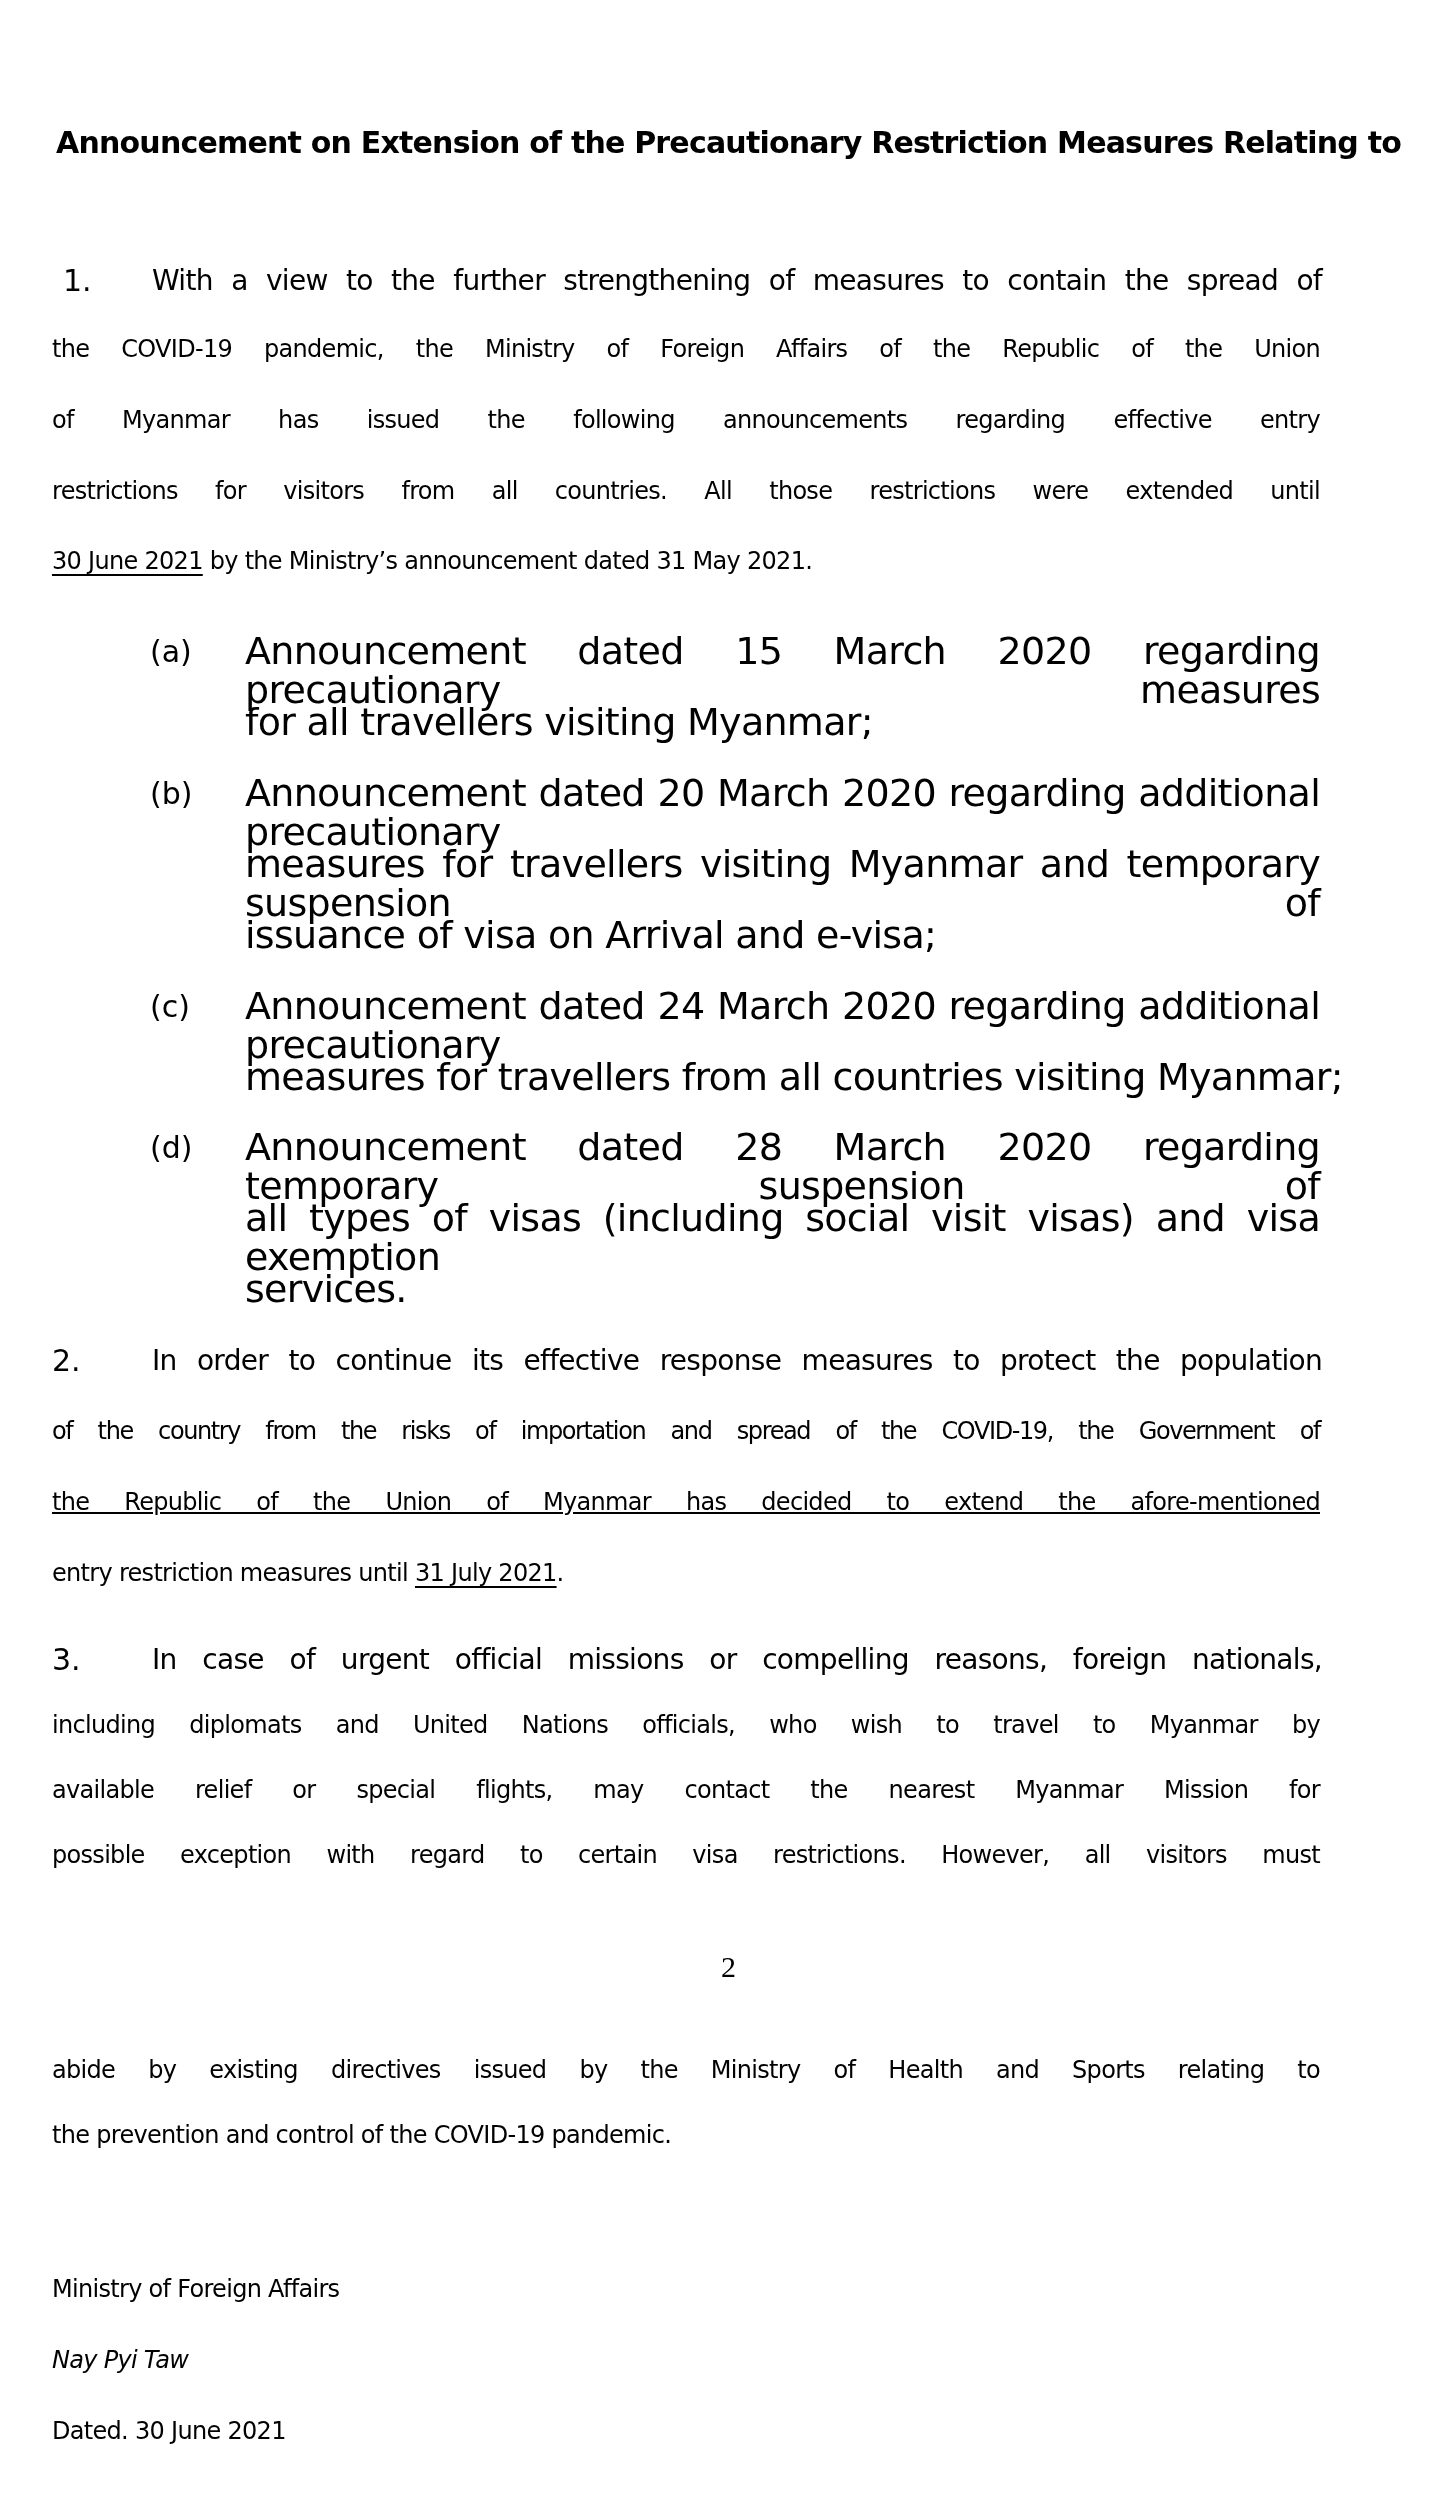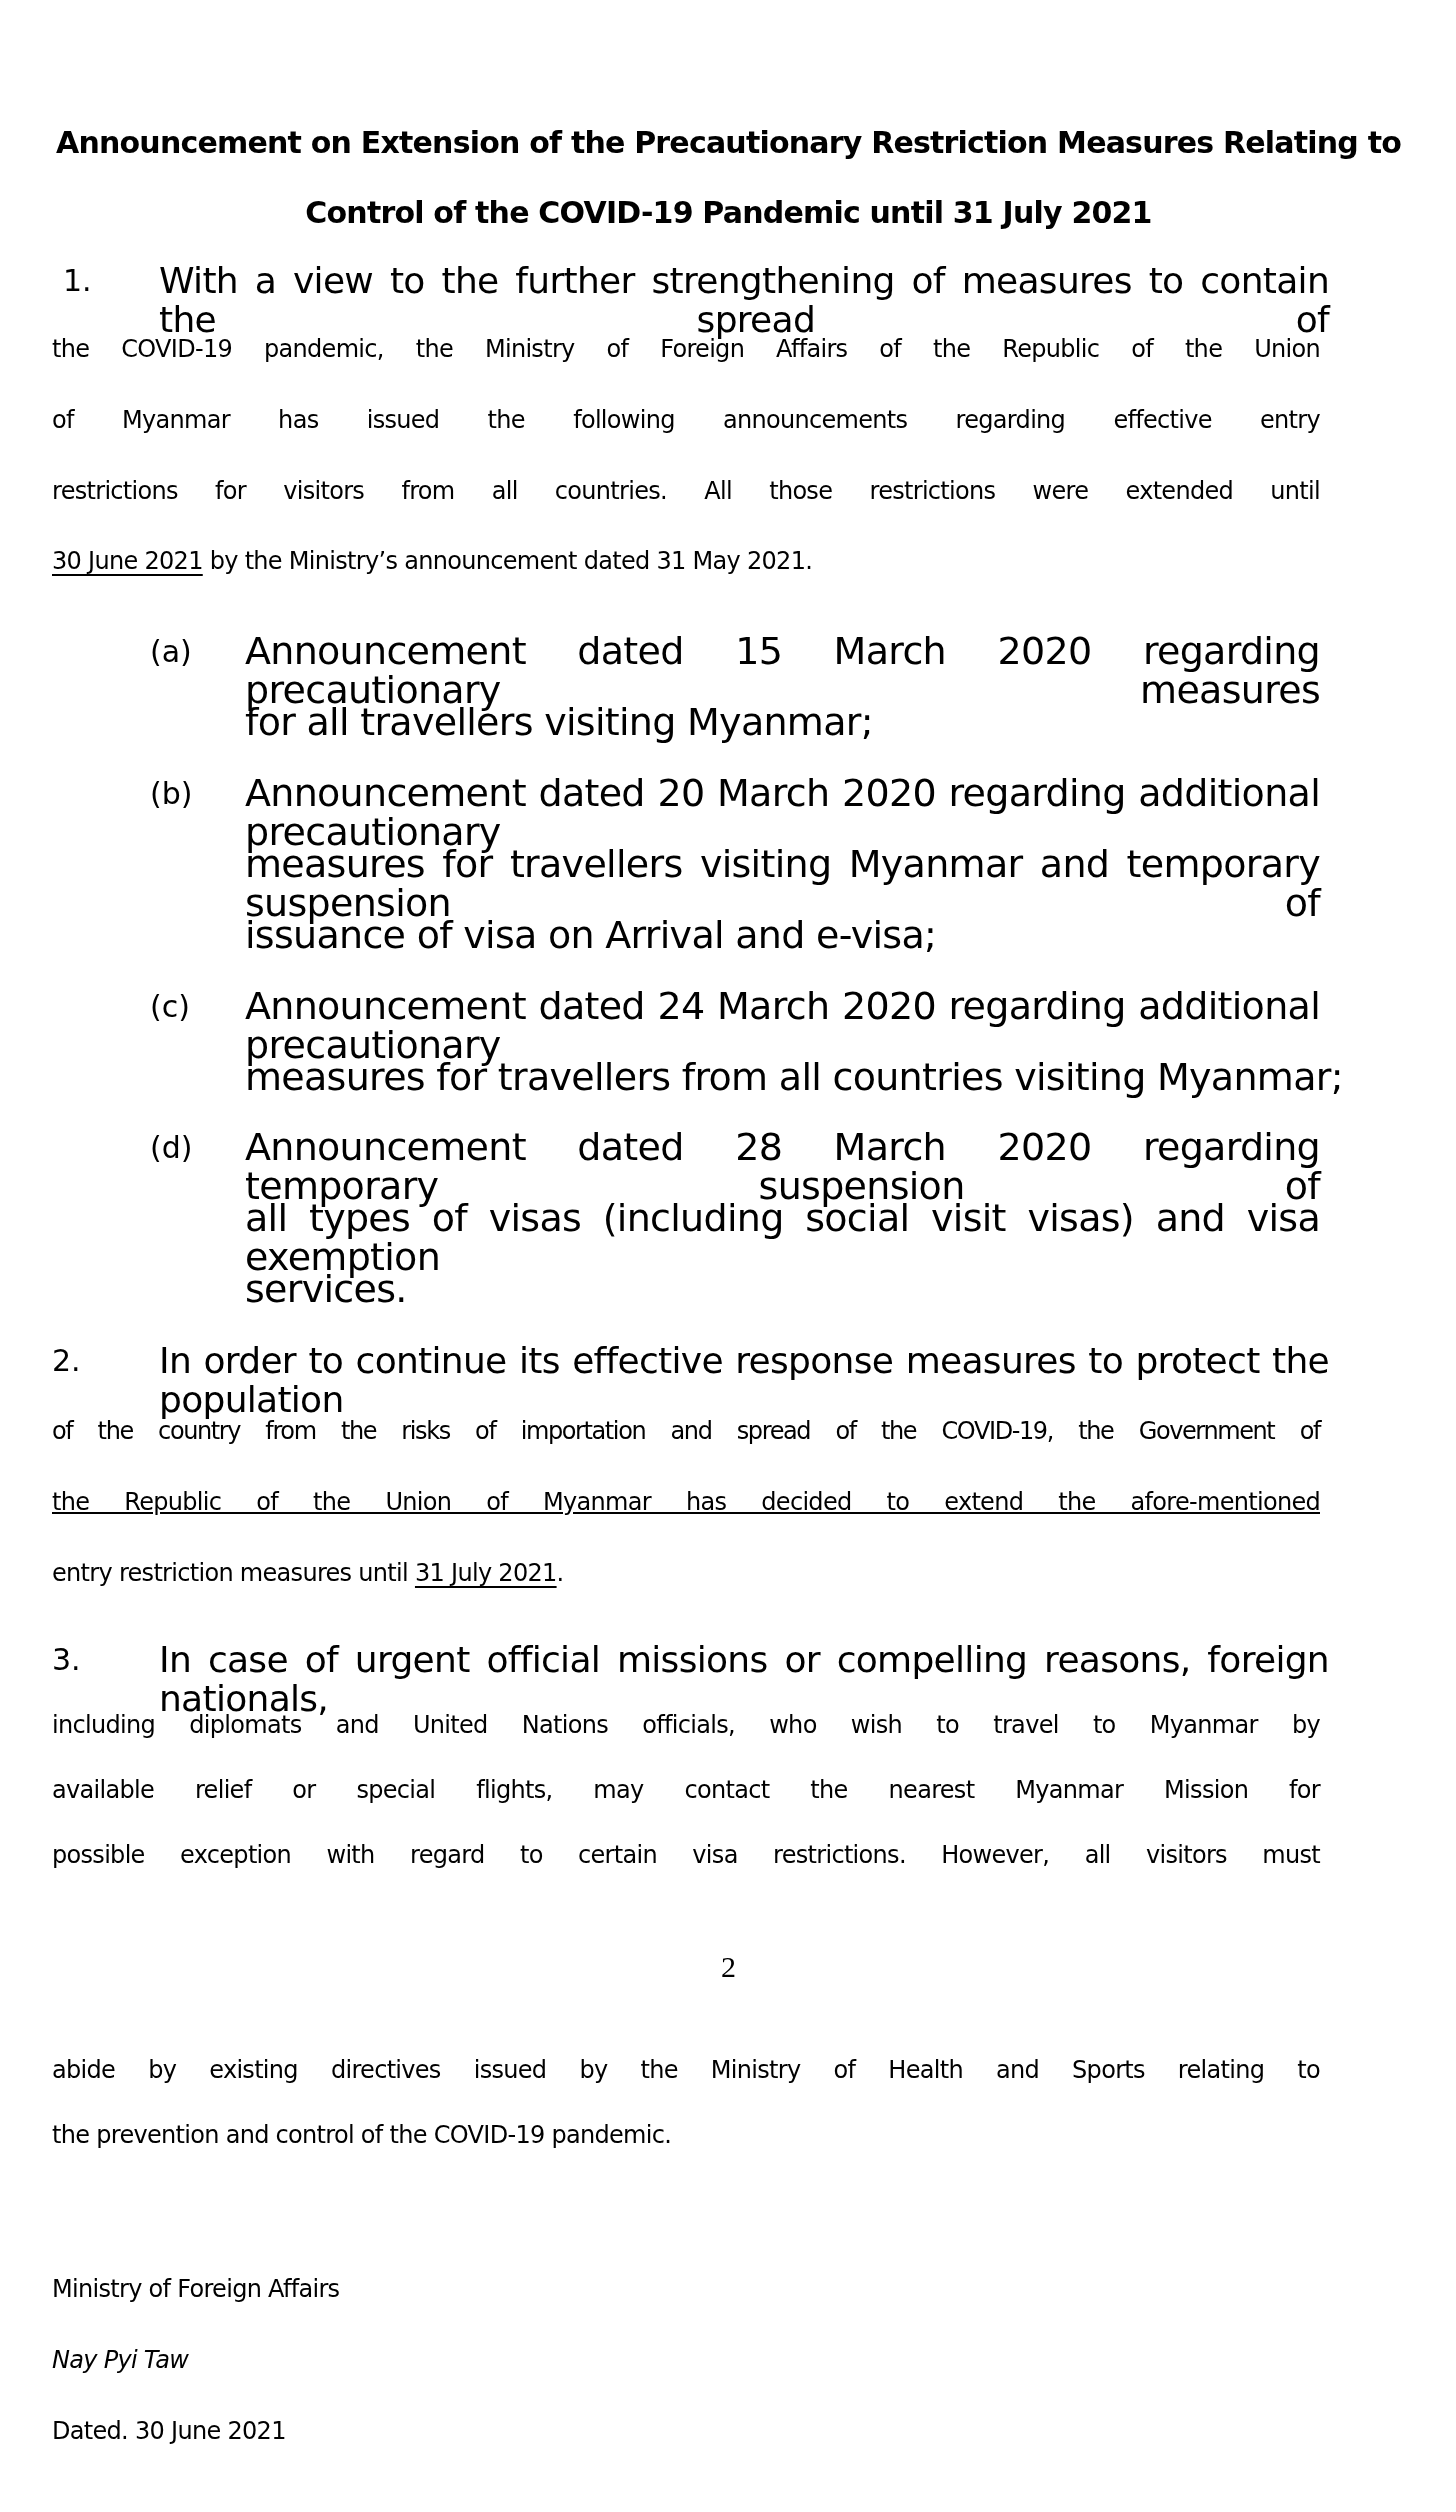--- a/index.html
+++ b/index.html
@@ -14,40 +14,39 @@
     font-size: 24px; line-height: 39px; white-space: nowrap;
     letter-spacing: -0.7px;
   }
   .justify { text-align: justify; text-align-last: justify; white-space: normal; }
   .title {
     position: absolute; left: 0; width: 1457px; text-align: center;
     font-weight: bold; font-size: 30px; line-height: 39px; letter-spacing: -0.8px;
   }
   .num { position: absolute; left: 63px; font-size: 30px; line-height: 39px; }
   .num.flush { left: 52px; }
-  .first { position: absolute; left: 159px; width: 1170px; font-size: 36px; line-height: 39px;
+  .first { position: absolute; left: 152px; width: 1170px; font-size: 28px; line-height: 39px;
            text-align: justify; text-align-last: justify; letter-spacing: -0.7px; white-space: normal; }
   .sub-label { position: absolute; left: 150px; font-size: 30px; line-height: 39px; }
   .sub-line { position: absolute; left: 245px; width: 1075px; font-size: 38px; line-height: 39px;
               letter-spacing: -0.7px; white-space: nowrap; }
   .sub-line.justify { white-space: normal; }
   .u { text-decoration: underline; text-decoration-thickness: 1.9px; text-underline-offset: 5.2px; }
   .pageno {
     position: absolute; left: 0; width: 1457px; text-align: center;
     font-family: "Liberation Serif", "DejaVu Serif", serif; font-size: 30px; line-height: 39px;
   }
   .tight { letter-spacing: -1.4px; }
 </style>
 </head>
 <body>
 
 <div class="page">
 
   <div class="title" style="top:83px;">Announcement on Extension of the Precautionary Restriction Measures Relating to</div>
-  <div class="title" style="top:153px;">Control of the COVID-19 Pandemic until 31 July 2021</div>
 
   <section>
     <div class="num" style="top:221px;">1.</div>
     <div class="first" style="top:221px;">With a view to the further strengthening of measures to contain the spread of</div>
     <div class="line justify" style="top:290px;">the COVID-19 pandemic, the Ministry of Foreign Affairs of the Republic of the Union</div>
     <div class="line justify" style="top:361px;">of Myanmar has issued the following announcements regarding effective entry</div>
     <div class="line justify" style="top:432px;">restrictions for visitors from all countries. All those restrictions were extended until</div>
     <div class="line" style="top:502px;">
       <span class="u">30 June 2021</span><span> by the Ministry’s announcement dated 31 May 2021.</span>
     </div>

